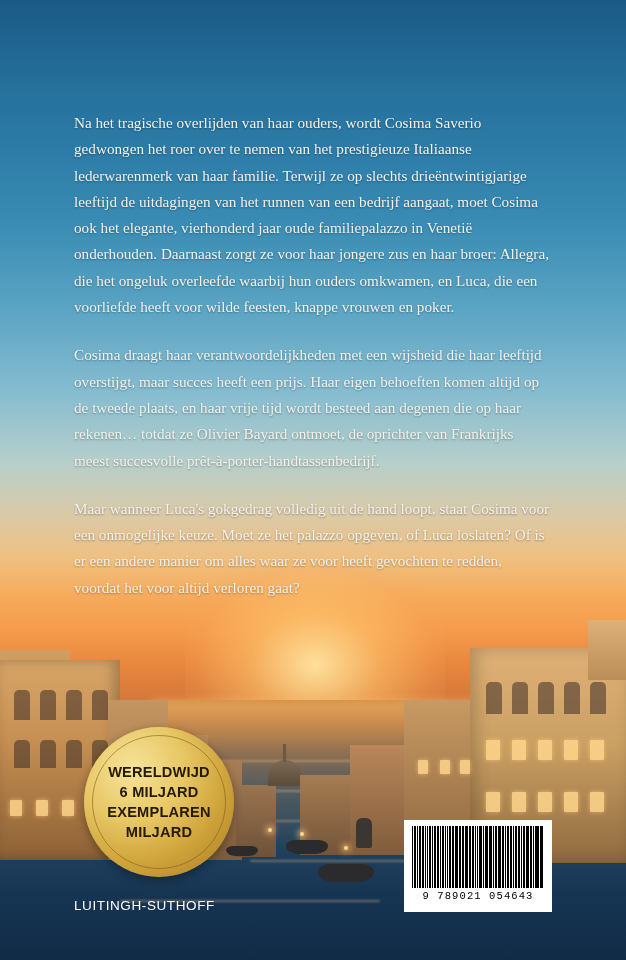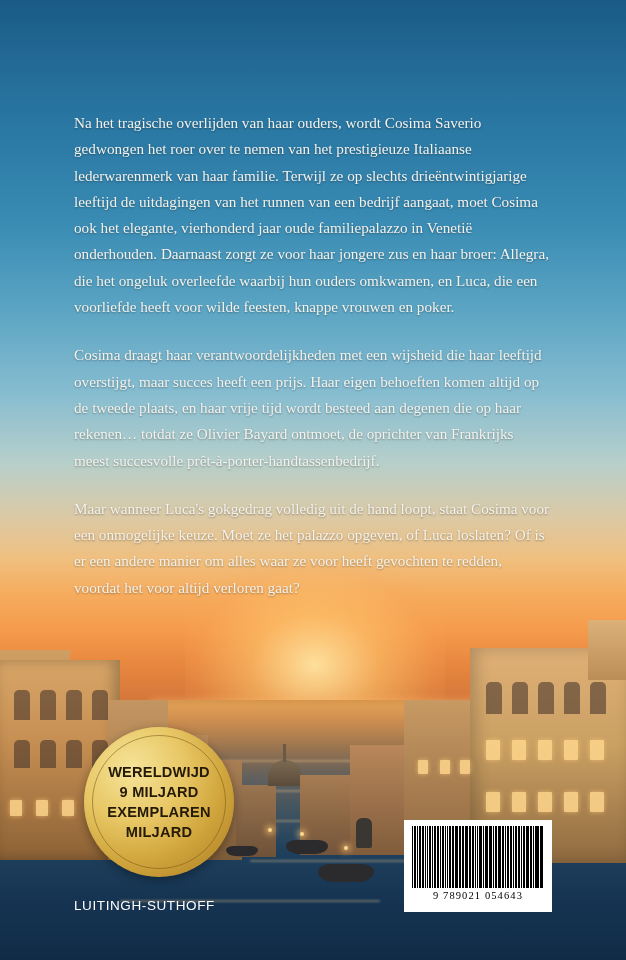--- a/index.html
+++ b/index.html
@@ -272,21 +272,21 @@
     align-items: flex-start;
     gap: 0;
   }
   .bar {
     background: #000;
     height: 62px;
     margin-right: 1px;
   }
   .isbn-text {
     text-align: center;
-    font-family: Liberation Serif, serif;
+    font-family: Liberation Mono, monospace;
     font-size: 10.5px;
     letter-spacing: 1.1px;
     color: #000;
     margin-top: 2px;
   }
 </style>
 </head>
 <body>
 
 <div class="cover">
@@ -359,21 +359,21 @@
 
   <div class="blurb">
     <p>Na het tragische overlijden van haar ouders, wordt Cosima Saverio gedwongen het roer over te nemen van het prestigieuze Italiaanse lederwarenmerk van haar familie. Terwijl ze op slechts drieëntwintigjarige leeftijd de uitdagingen van het runnen van een bedrijf aangaat, moet Cosima ook het elegante, vierhonderd jaar oude familiepalazzo in Venetië onderhouden. Daarnaast zorgt ze voor haar jongere zus en haar broer: Allegra, die het ongeluk overleefde waarbij hun ouders omkwamen, en Luca, die een voorliefde heeft voor wilde feesten, knappe vrouwen en poker.</p>
     <p>Cosima draagt haar verantwoordelijkheden met een wijsheid die haar leeftijd overstijgt, maar succes heeft een prijs. Haar eigen behoeften komen altijd op de tweede plaats, en haar vrije tijd wordt besteed aan degenen die op haar rekenen… totdat ze Olivier Bayard ontmoet, de oprichter van Frankrijks meest succesvolle prêt-à-porter-handtassenbedrijf.</p>
     <p>Maar wanneer Luca's gokgedrag volledig uit de hand loopt, staat Cosima voor een onmogelijke keuze. Moet ze het palazzo opgeven, of Luca loslaten? Of is er een andere manier om alles waar ze voor heeft gevochten te redden, voordat het voor altijd verloren gaat?</p>
   </div>
 
   <div class="seal">
     <div class="seal-inner">
       <div>WERELDWIJD</div>
-      <div>9 MILJARD</div>
+      <div>6 MILJARD</div>
       <div>EXEMPLAREN</div>
       <div>MILJARD</div>
     </div>
   </div>
 
   <div class="publisher">LUITINGH-SUTHOFF</div>
 
   <div class="barcode-box">
     <div class="bars" id="bars">
         <div class="bar" style="width: 2px;"></div>

